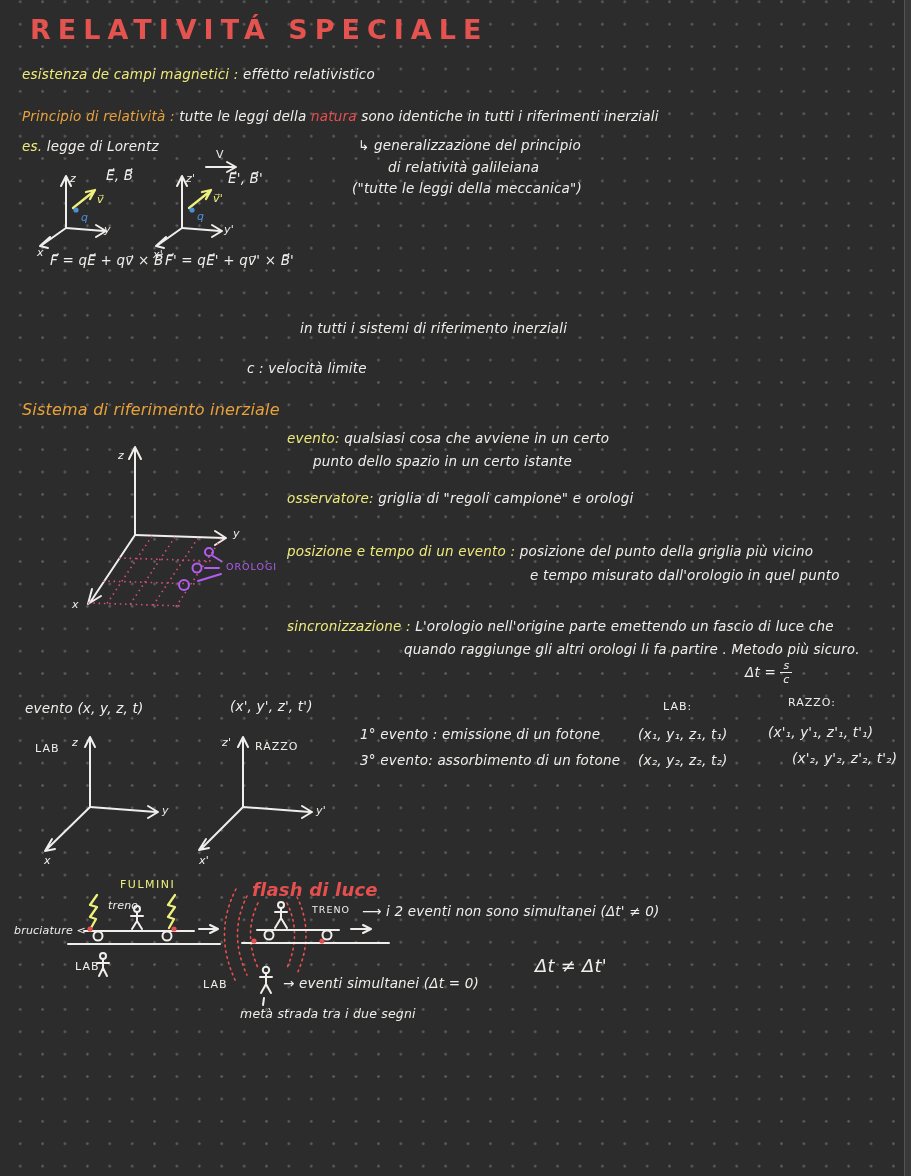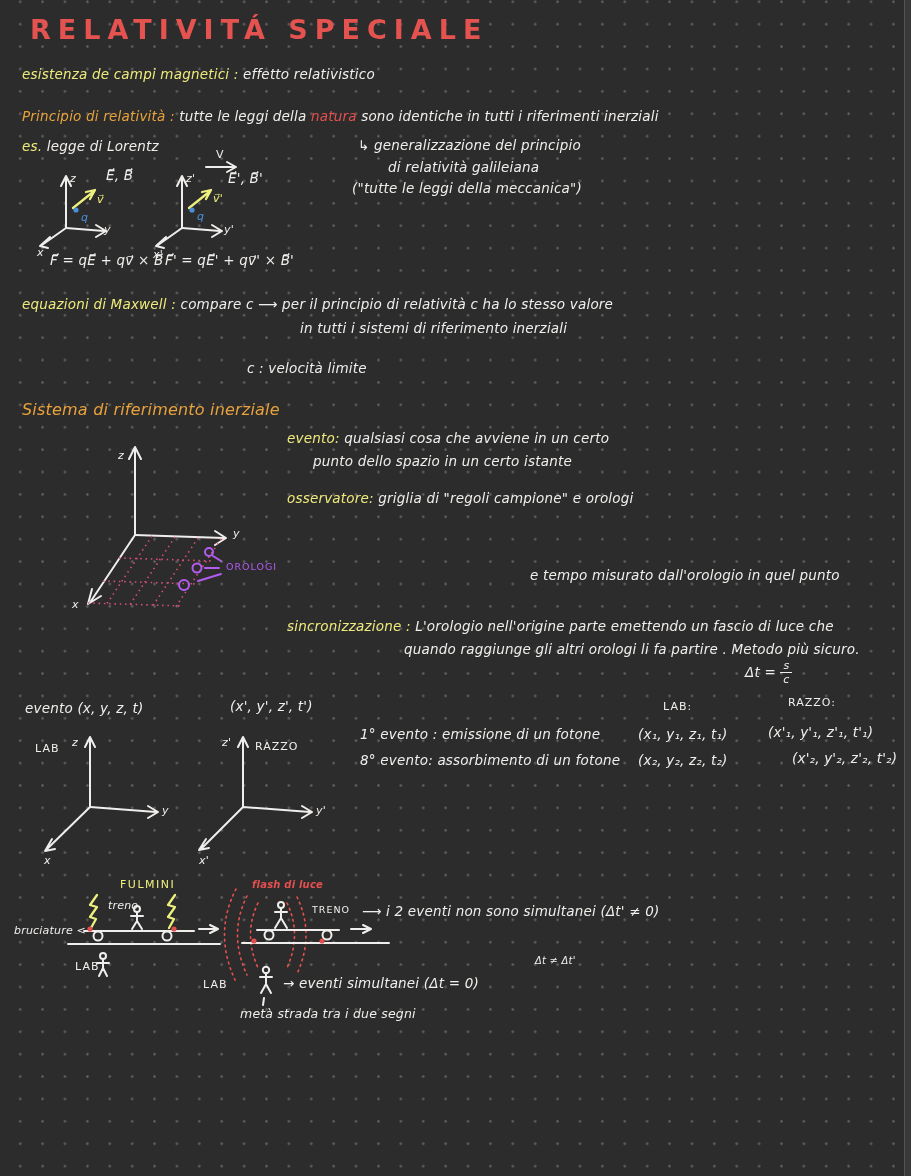--- a/index.html
+++ b/index.html
@@ -9,21 +9,21 @@
     background-image:radial-gradient(circle,#5d5c5c 1.1px,rgba(0,0,0,0) 1.5px);
     background-size:22.4px 22.4px;background-position:9px 13px;
     font-family:"DejaVu Sans",sans-serif;
   }
   .edge{position:absolute;top:0;right:0;width:6px;height:100%;background:#3a3939;border-left:1px solid #555353;}
   .t{position:absolute;white-space:nowrap;font-style:italic;font-size:13.5px;color:#f0efec;letter-spacing:.2px;}
   .print{font-style:normal;}
   .title{font-style:normal;font-weight:bold;font-size:27px;letter-spacing:7px;color:#e4534f;}
   .yellow{color:#eeeb7d;} .orange{color:#e8a23c;} .red{color:#e4504f;}
   .purple{color:#b35cf2;} .blue{color:#4a90d9;} .vecy{color:#eef07e;}
-  .sm{font-size:11px;} .xs{font-size:9.5px;} .md{font-size:10px;}
+  .sm{font-size:11px;} .xs{font-size:9.5px;} .md{font-size:18px;}
   .head2{font-size:16px;color:#e8a23c;}
   .frac{display:inline-block;vertical-align:middle;text-align:center;font-size:11px;line-height:1;}
   .frac .num{display:block;border-bottom:1.4px solid #f0efec;padding:0 3px 1px;}
   .frac .den{display:block;padding-top:1px;}
   svg{position:absolute;left:0;top:0;}
   .ink{stroke:#efeeec;stroke-width:2;fill:none;stroke-linecap:round;stroke-linejoin:round;}
   .vec{stroke:#eef07e;stroke-width:2.3;fill:none;stroke-linecap:round;stroke-linejoin:round;}
   .pinkdash{stroke:#d64f7d;stroke-width:1.6;fill:none;stroke-dasharray:1.5 3.8;}
   .reddash{stroke:#e4504f;stroke-width:1.6;fill:none;stroke-dasharray:1.8 4;stroke-linecap:round;}
   .purps{stroke:#b35cf2;stroke-width:2;fill:none;stroke-linecap:round;}
@@ -139,41 +139,41 @@
 
   <div class="t sm print" style="left:216px;top:148px;">V</div>
   <div class="t sm" style="left:186px;top:172px;">z'</div>
   <div class="t" style="left:228px;top:170px;">E⃗', B⃗'</div>
   <div class="t sm vecy" style="left:213px;top:192px;">v⃗'</div>
   <div class="t sm blue" style="left:197px;top:210px;">q</div>
   <div class="t sm" style="left:224px;top:223px;">y'</div>
   <div class="t sm" style="left:153px;top:248px;">x'</div>
   <div class="t" style="left:165px;top:252px;">F⃗' = qE⃗' + qv⃗' × B⃗'</div>
 
-  <div class="t" style="left:22px;top:296px;">
-    <span class="yellow">equazioni di Maxwell :</span><span> compare c   </span><span>⟶</span><span>  per il principio di relatività c ha lo stesso valore</span>
-  </div>
   <div class="t" style="left:300px;top:320px;text-align:center;">in tutti i sistemi di riferimento inerziali</div>
   <div class="t" style="left:247px;top:360px;">c : velocità limite</div>
 
   <div class="t head2" style="left:22px;top:400px;">Sistema di riferimento inerziale</div>
   <div class="t sm" style="left:118px;top:449px;">z</div>
   <div class="t sm" style="left:233px;top:527px;">y</div>
   <div class="t sm" style="left:72px;top:598px;">x</div>
   <div class="t xs print purple" style="left:226px;top:561px;letter-spacing:1px;">OROLOGI</div>
 
   <div class="t" style="left:287px;top:430px;">
     <span class="yellow">evento:</span><span> qualsiasi cosa che avviene in un certo</span>
   </div>
   <div class="t" style="left:313px;top:453px;">punto dello spazio in un certo istante</div>
 
   <div class="t" style="left:287px;top:490px;">
     <span class="yellow">osservatore:</span><span> griglia di "regoli campione" e orologi</span>
   </div>
 
+  <div class="t" style="left:287px;top:543px;">
+    <span class="yellow">posizione e tempo di un evento :</span><span>  posizione del punto della griglia più vicino</span>
+  </div>
   <div class="t" style="left:530px;top:567px;">e tempo misurato dall'orologio in quel punto</div>
 
   <div class="t" style="left:404px;top:641px;">quando raggiunge gli altri orologi li fa partire . Metodo più sicuro.</div>
   <div class="t" style="left:287px;top:618px;">
     <span class="yellow">sincronizzazione :</span><span> L'orologio nell'origine parte emettendo un fascio di luce che</span>
   </div>
   <div class="t" style="left:745px;top:660px;">
     <span>Δt =</span>
     <span class="frac"><span class="num">s</span><span class="den">c</span></span>
   </div>
@@ -183,21 +183,21 @@
   <div class="t sm print" style="left:663px;top:700px;letter-spacing:1px;">LAB:</div>
   <div class="t sm print" style="left:788px;top:696px;letter-spacing:1px;">RAZZO:</div>
 
   <div class="t" style="left:360px;top:726px;">
     <span>1° evento :</span><span>  emissione di un fotone</span>
   </div>
   <div class="t" style="left:638px;top:726px;">(x₁, y₁, z₁, t₁)</div>
   <div class="t" style="left:768px;top:724px;">(x'₁, y'₁, z'₁, t'₁)</div>
 
   <div class="t" style="left:360px;top:752px;">
-    <span>8° evento:</span><span>  assorbimento di un fotone</span>
+    <span>3° evento:</span><span>  assorbimento di un fotone</span>
   </div>
   <div class="t" style="left:638px;top:752px;">(x₂, y₂, z₂, t₂)</div>
   <div class="t" style="left:792px;top:750px;">(x'₂, y'₂, z'₂, t'₂)</div>
 
   <div class="t sm print" style="left:35px;top:742px;letter-spacing:1px;">LAB</div>
   <div class="t sm" style="left:72px;top:736px;">z</div>
   <div class="t sm" style="left:162px;top:804px;">y</div>
   <div class="t sm" style="left:44px;top:854px;">x</div>
 
   <div class="t sm" style="left:222px;top:736px;">z'</div>

